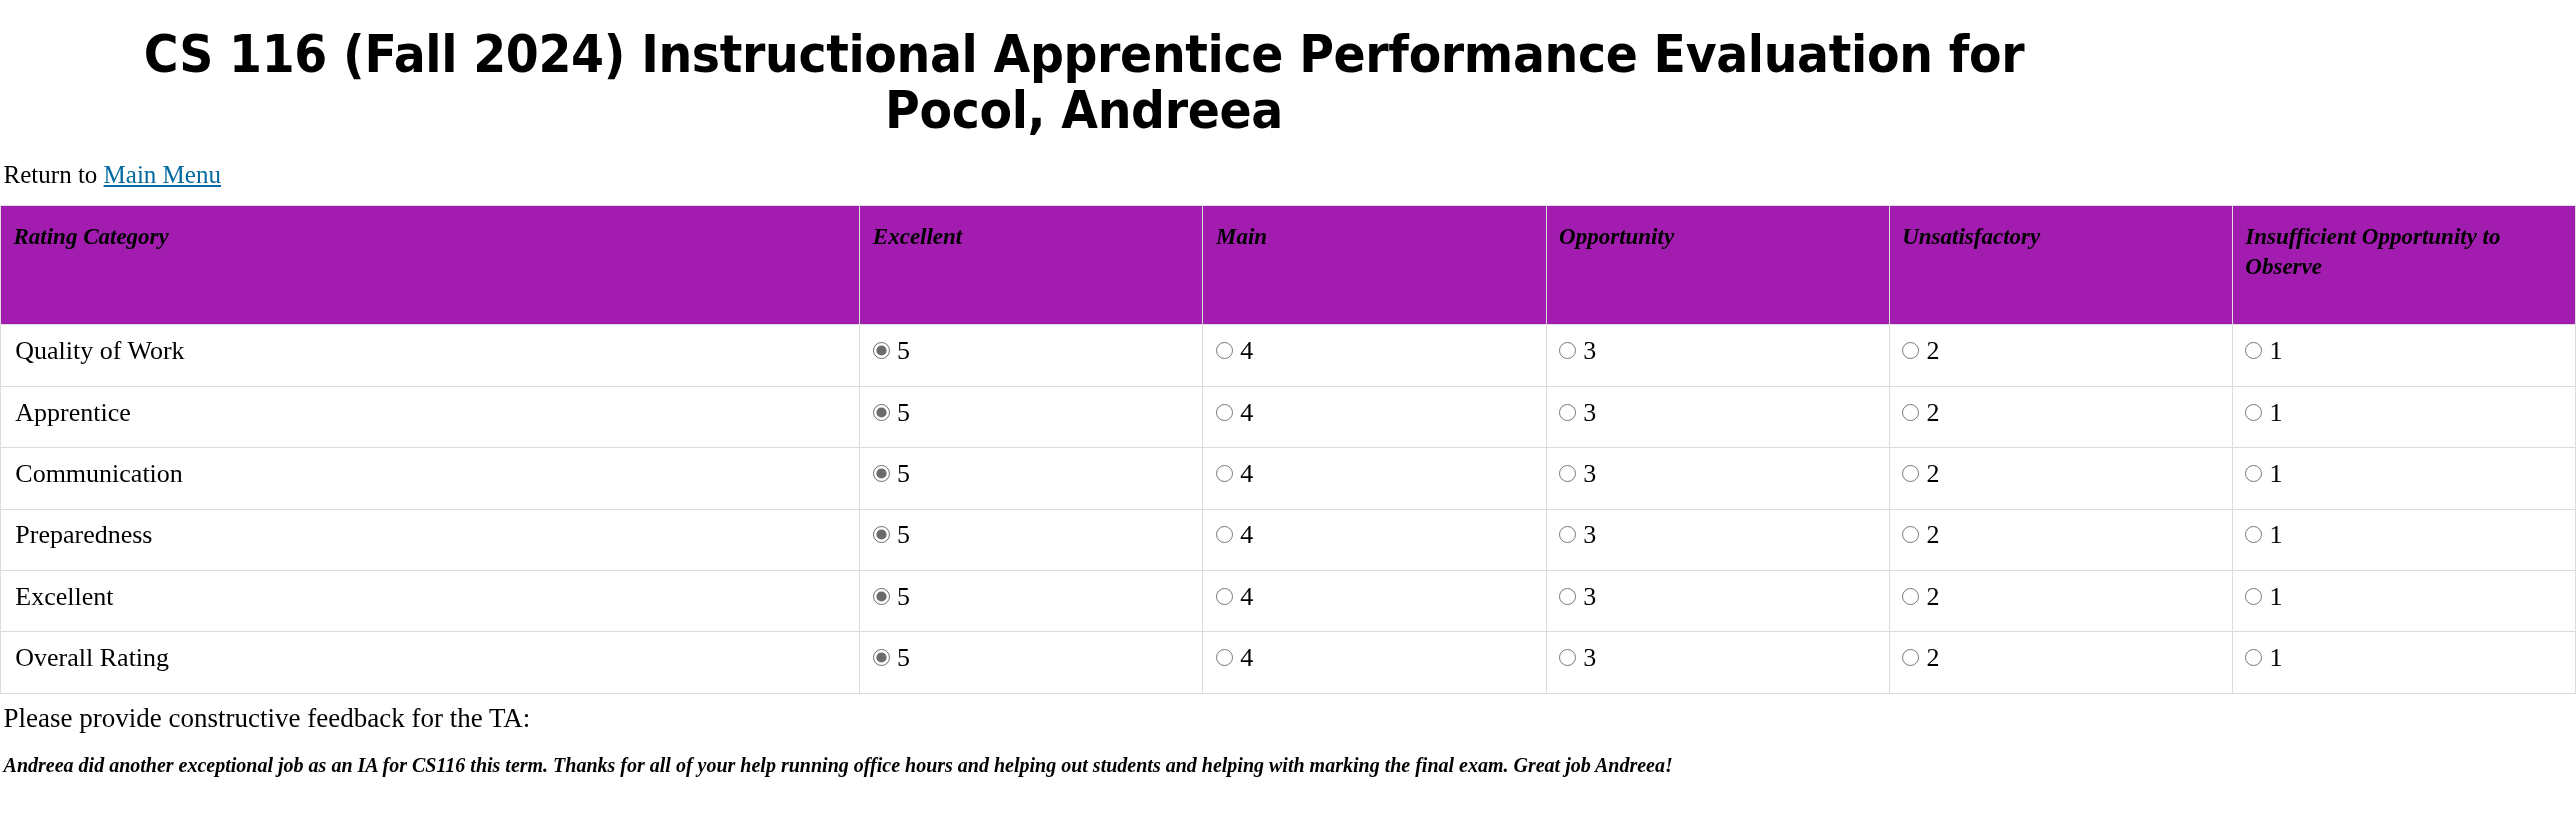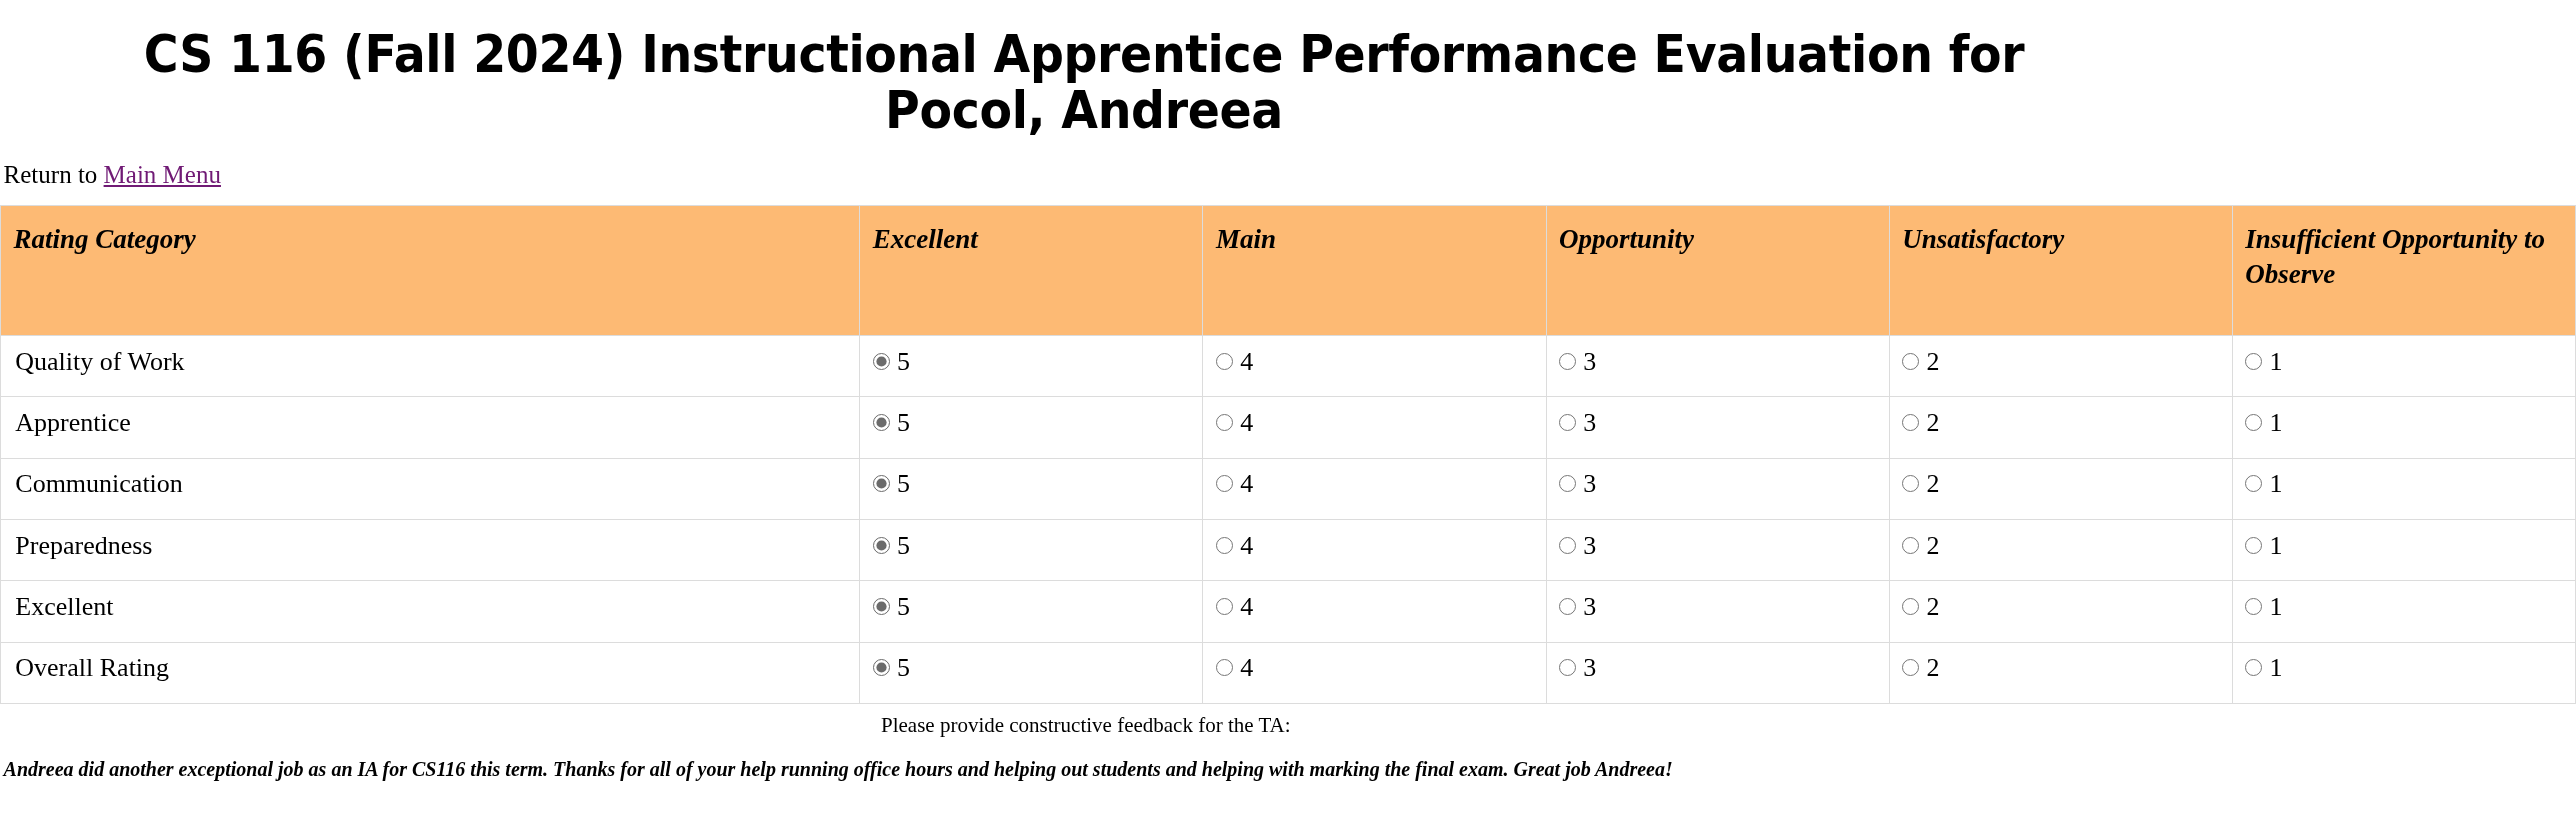--- a/index.html
+++ b/index.html
@@ -27,39 +27,39 @@
     line-height: 1.1;
     transform: scaleX(0.93);
     transform-origin: center;
   }
   .return-line {
     font-size: 25px;
     margin: 0 0 16px 3.6px;
     font-family: "Liberation Serif", serif;
   }
   .return-line a {
-    color: #701a75;
+    color: #0369a1;
     text-decoration: underline;
   }
   table.ratings {
     width: 2576px;
     border-collapse: collapse;
     table-layout: fixed;
     font-size: 25px;
   }
   table.ratings th, table.ratings td {
     border: 0.9px solid #dcdcdc;
     text-align: left;
     vertical-align: top;
   }
   table.ratings thead th {
-    background: #fdba74;
+    background: #a21caf;
     font-style: italic;
     font-weight: bold;
-    font-size: 27px;
+    font-size: 23px;
     padding: 16px 12.5px 43px 12.5px;
     line-height: 1.3;
   }
   table.ratings thead th.cat-head {
     padding-bottom: 43px;
   }
   table.ratings tbody td {
     padding: 10.7px 12.5px;
     font-size: 26px;
     height: 39px;
@@ -79,23 +79,22 @@
     height: 17px;
     margin: 0;
     vertical-align: middle;
     accent-color: #6b6b6b;
   }
   .opt-label {
     font-size: 26px;
     line-height: 1;
   }
   .feedback-prompt {
-    font-size: 21px;
+    font-size: 27px;
     margin: 9px 0 18px 3.6px;
-    text-align: center;
   }
   .feedback-text {
     font-size: 20px;
     font-style: italic;
     font-weight: bold;
     margin: 0 0 21.5px 3.6px;
     line-height: 1.3;
   }
 </style>
 </head>

